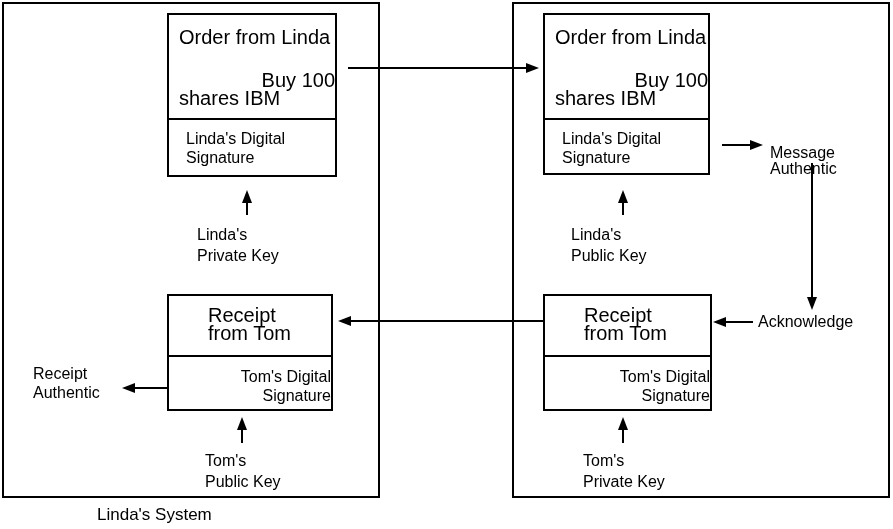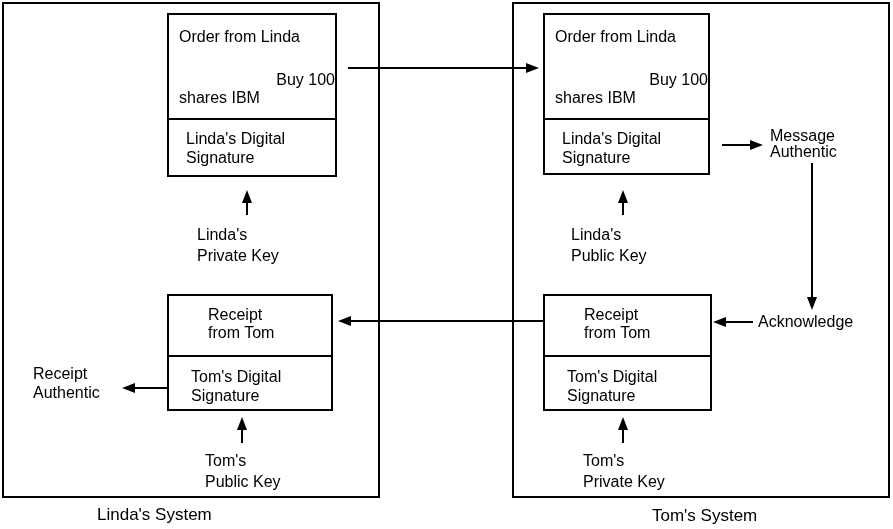--- a/index.html
+++ b/index.html
@@ -29,21 +29,21 @@
   }
   .doc-box {
     position: absolute;
     border: 2px solid var(--line);
     box-sizing: border-box;
     background: var(--bg);
   }
   .doc-top {
     box-sizing: border-box;
     border-bottom: 2px solid var(--line);
-    font-size: 16px;
+    font-size: 20px;
   }
   .doc-sig {
     box-sizing: border-box;
     font-size: 16px;
   }
   .order-top {
     height: 105px;
     padding: 13px 0 0 10px;
     line-height: 18px;
   }
@@ -53,20 +53,21 @@
     line-height: 19px;
   }
   .receipt-top {
     height: 61px;
     padding: 10px 0 0 39px;
     line-height: 18px;
   }
   .receipt-sig {
     padding: 10px 0 0 22px;
     line-height: 19px;
+    text-align: right;
   }
   .label {
     position: absolute;
     font-size: 16px;
     white-space: nowrap;
   }
   .sys-label {
     position: absolute;
     font-size: 17px;
     white-space: nowrap;
@@ -144,34 +145,33 @@
   </div>
   <div class="label" style="left:205px; top:450px; line-height:21px;">
     <div>Tom's</div>
     <div>Public Key</div>
   </div>
   <div class="label" style="left:583px; top:450px; line-height:21px;">
     <div>Tom's</div>
     <div>Private Key</div>
   </div>
 
-  <div class="label" style="left:770px; top:128px; line-height:16px;">
+  <div class="label" style="left:770px; top:145px; line-height:16px;">
     <div>Message</div>
     <div>Authentic</div>
   </div>
   <div class="label" style="left:758px; top:313px;text-align:right;">
     <div>Acknowledge</div>
   </div>
   <div class="label" style="left:33px; top:364px; line-height:19px;">
     <div>Receipt</div>
     <div>Authentic</div>
   </div>
 
   <div class="sys-label" style="left:97px; top:505px;">Linda's System</div>
-  <div class="sys-label" style="left:652px; top:506px;">Tom's System</div>
 
   <svg class="arrows" width="893" height="529" viewBox="0 0 893 529">
     <g>
       <line x1="348" y1="68" x2="527" y2="68"></line>
       <polygon points="539,68 526,63 526,73"></polygon>
     </g>
     <g>
       <line x1="722" y1="145" x2="751" y2="145"></line>
       <polygon points="763,145 750,140 750,150"></polygon>
     </g>

